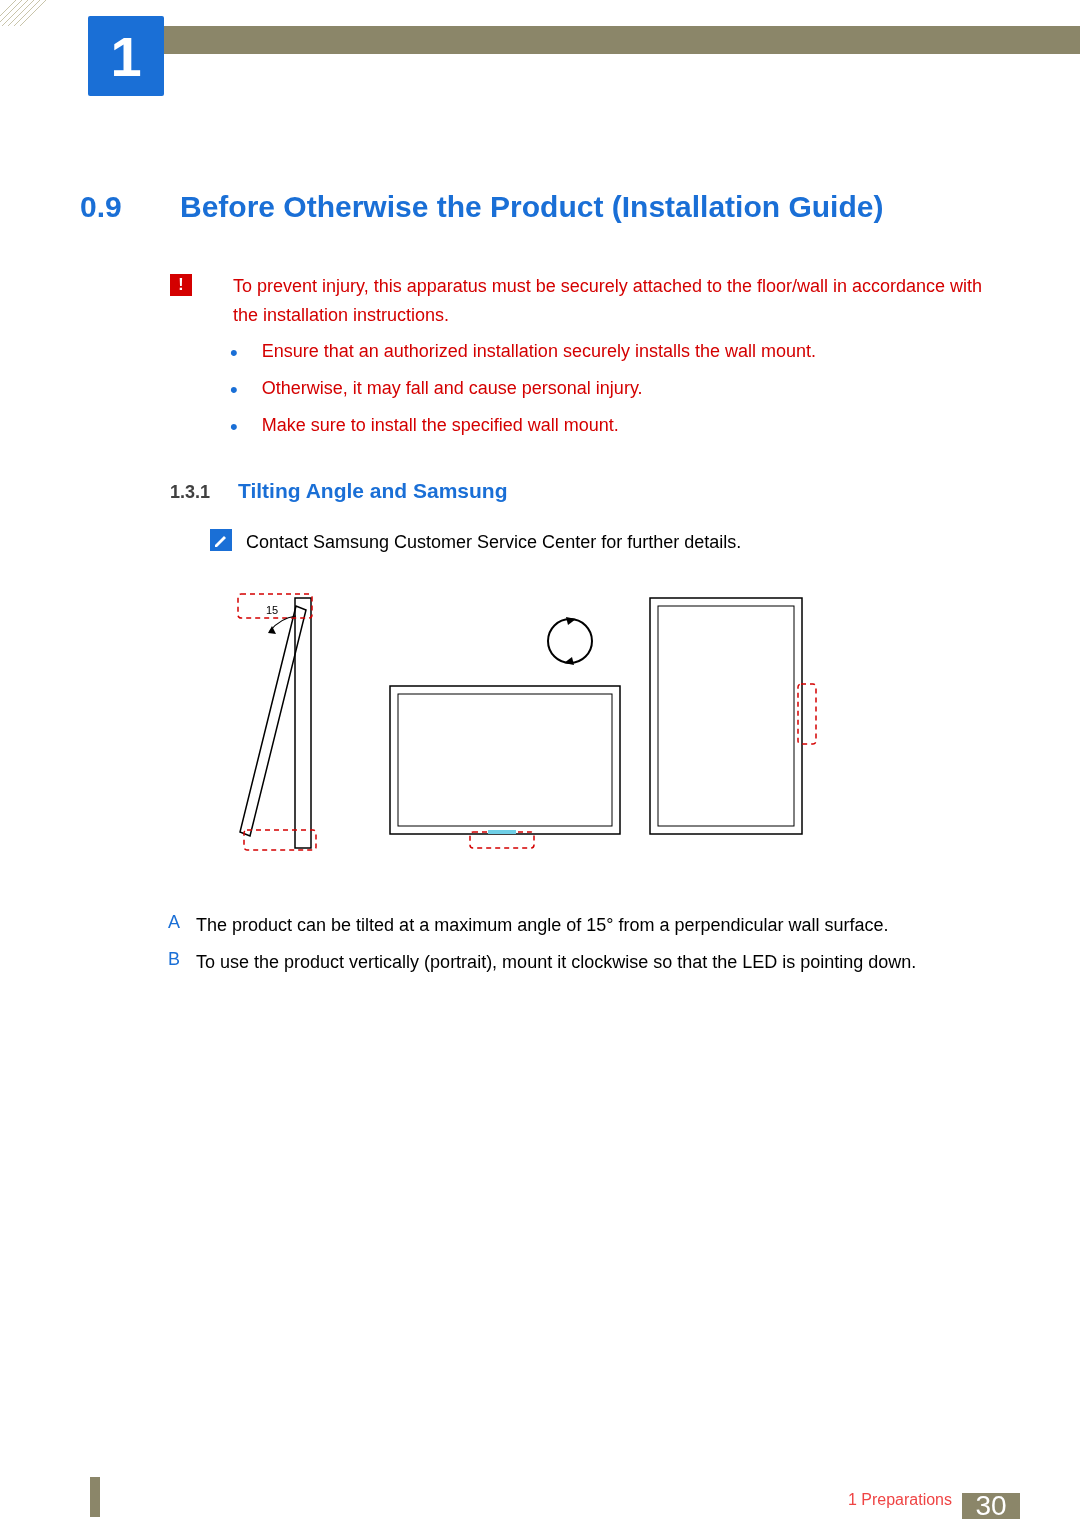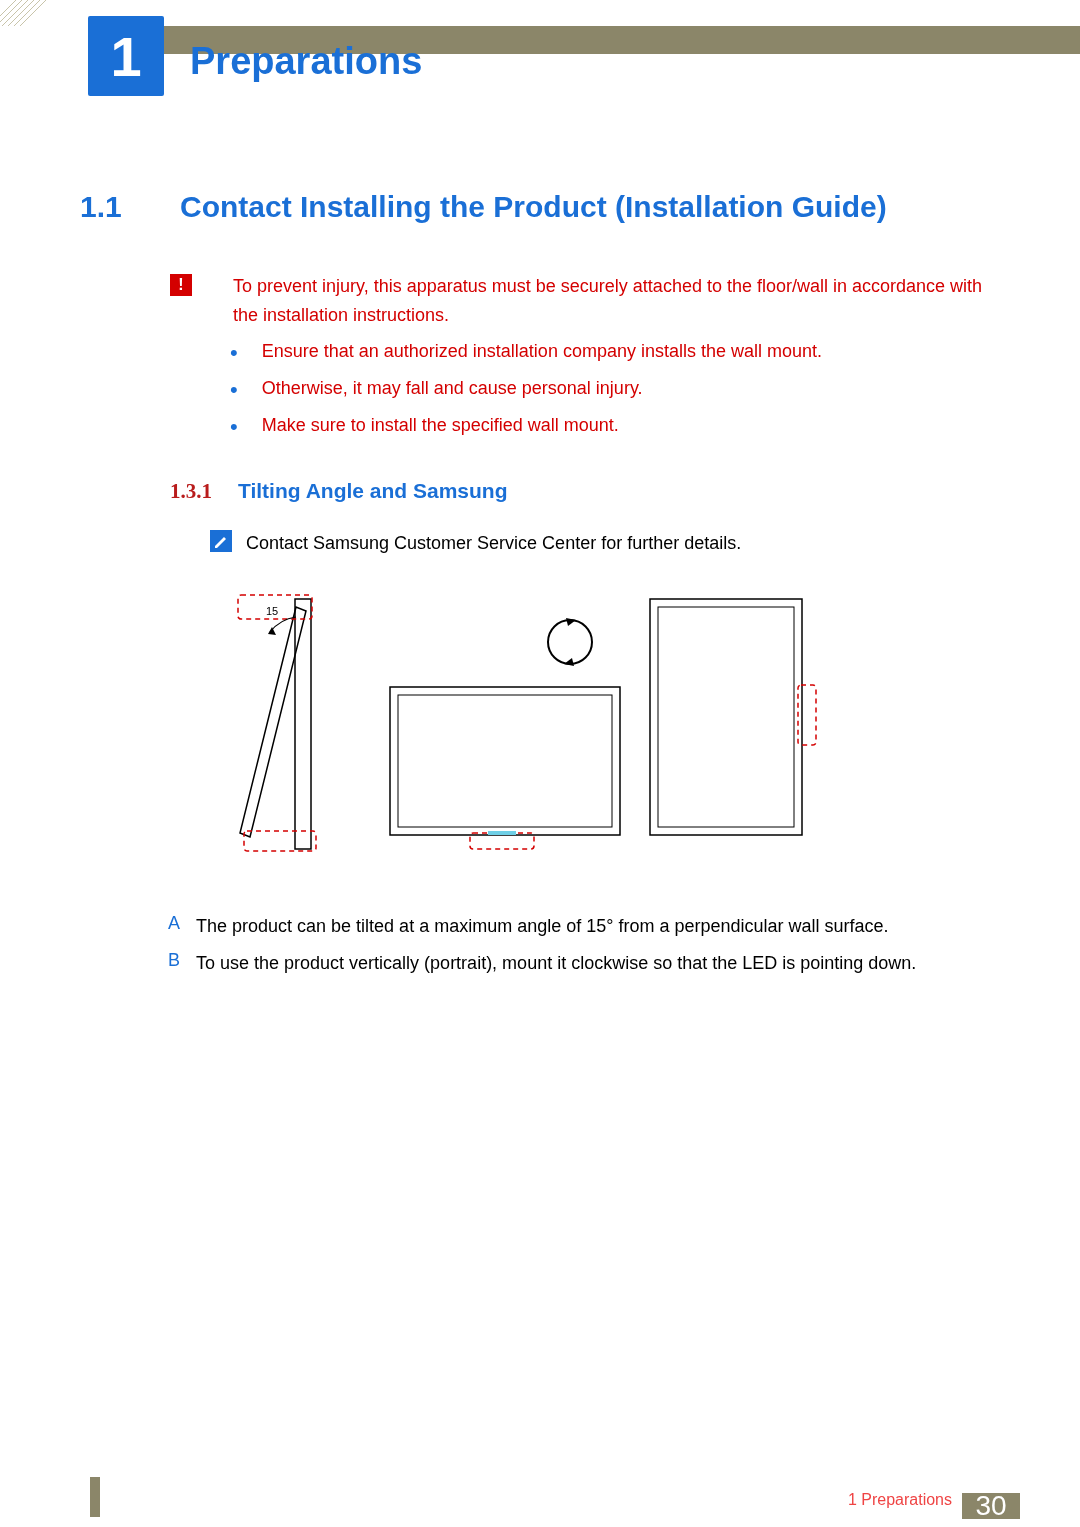--- a/index.html
+++ b/index.html
@@ -138,25 +138,24 @@
     font-size: 18px;
     line-height: 1.5;
   }
   .subsection-row {
     display: flex;
     align-items: baseline;
     margin-left: 90px;
     margin-bottom: 26px;
   }
   .subsection-num {
-    font-size: 21px;
-    font-weight: bold;
-    color: #b91c1c;
+    font-size: 18px;
+    font-weight: bold;
+    color: #404040;
     width: 68px;
-    font-family: Liberation Serif, serif;
   }
   .subsection-title {
     font-size: 21px;
     font-weight: bold;
     color: #1a6fd6;
   }
   .note-row {
     display: flex;
     margin-left: 90px;
     margin-bottom: 30px;
@@ -247,39 +246,38 @@
       <line x1="14" y1="52" x2="66" y2="0"></line>
       <line x1="20" y1="52" x2="72" y2="0"></line>
     </g>
   </svg>
 </div>
 <div class="header">
   <div class="header-strip">
     <div class="strip-right"></div>
   </div>
   <div class="chapter-badge">1</div>
-  <div class="chapter-title">Preparations</div>
 </div>
 
 <div class="content">
 
   <div class="section-row">
-    <div class="section-num">1.1</div>
-    <div class="section-title">Contact Installing the Product (Installation Guide)</div>
+    <div class="section-num">0.9</div>
+    <div class="section-title">Before Otherwise the Product (Installation Guide)</div>
   </div>
 
   <div class="warning-row">
     <div class="warning-icon">!</div>
     <div class="warning-text">To prevent injury, this apparatus must be securely attached to the floor/wall in accordance with the installation instructions.</div>
   </div>
 
   <div class="warning-list">
     <div class="wl-item">
       <span class="wl-bullet">•</span>
-      <span class="wl-text">Ensure that an authorized installation company installs the wall mount.</span>
+      <span class="wl-text">Ensure that an authorized installation securely installs the wall mount.</span>
     </div>
     <div class="wl-item">
       <span class="wl-bullet">•</span>
       <span class="wl-text">Otherwise, it may fall and cause personal injury.</span>
     </div>
     <div class="wl-item">
       <span class="wl-bullet">•</span>
       <span class="wl-text">Make sure to install the specified wall mount.</span>
     </div>
   </div>

